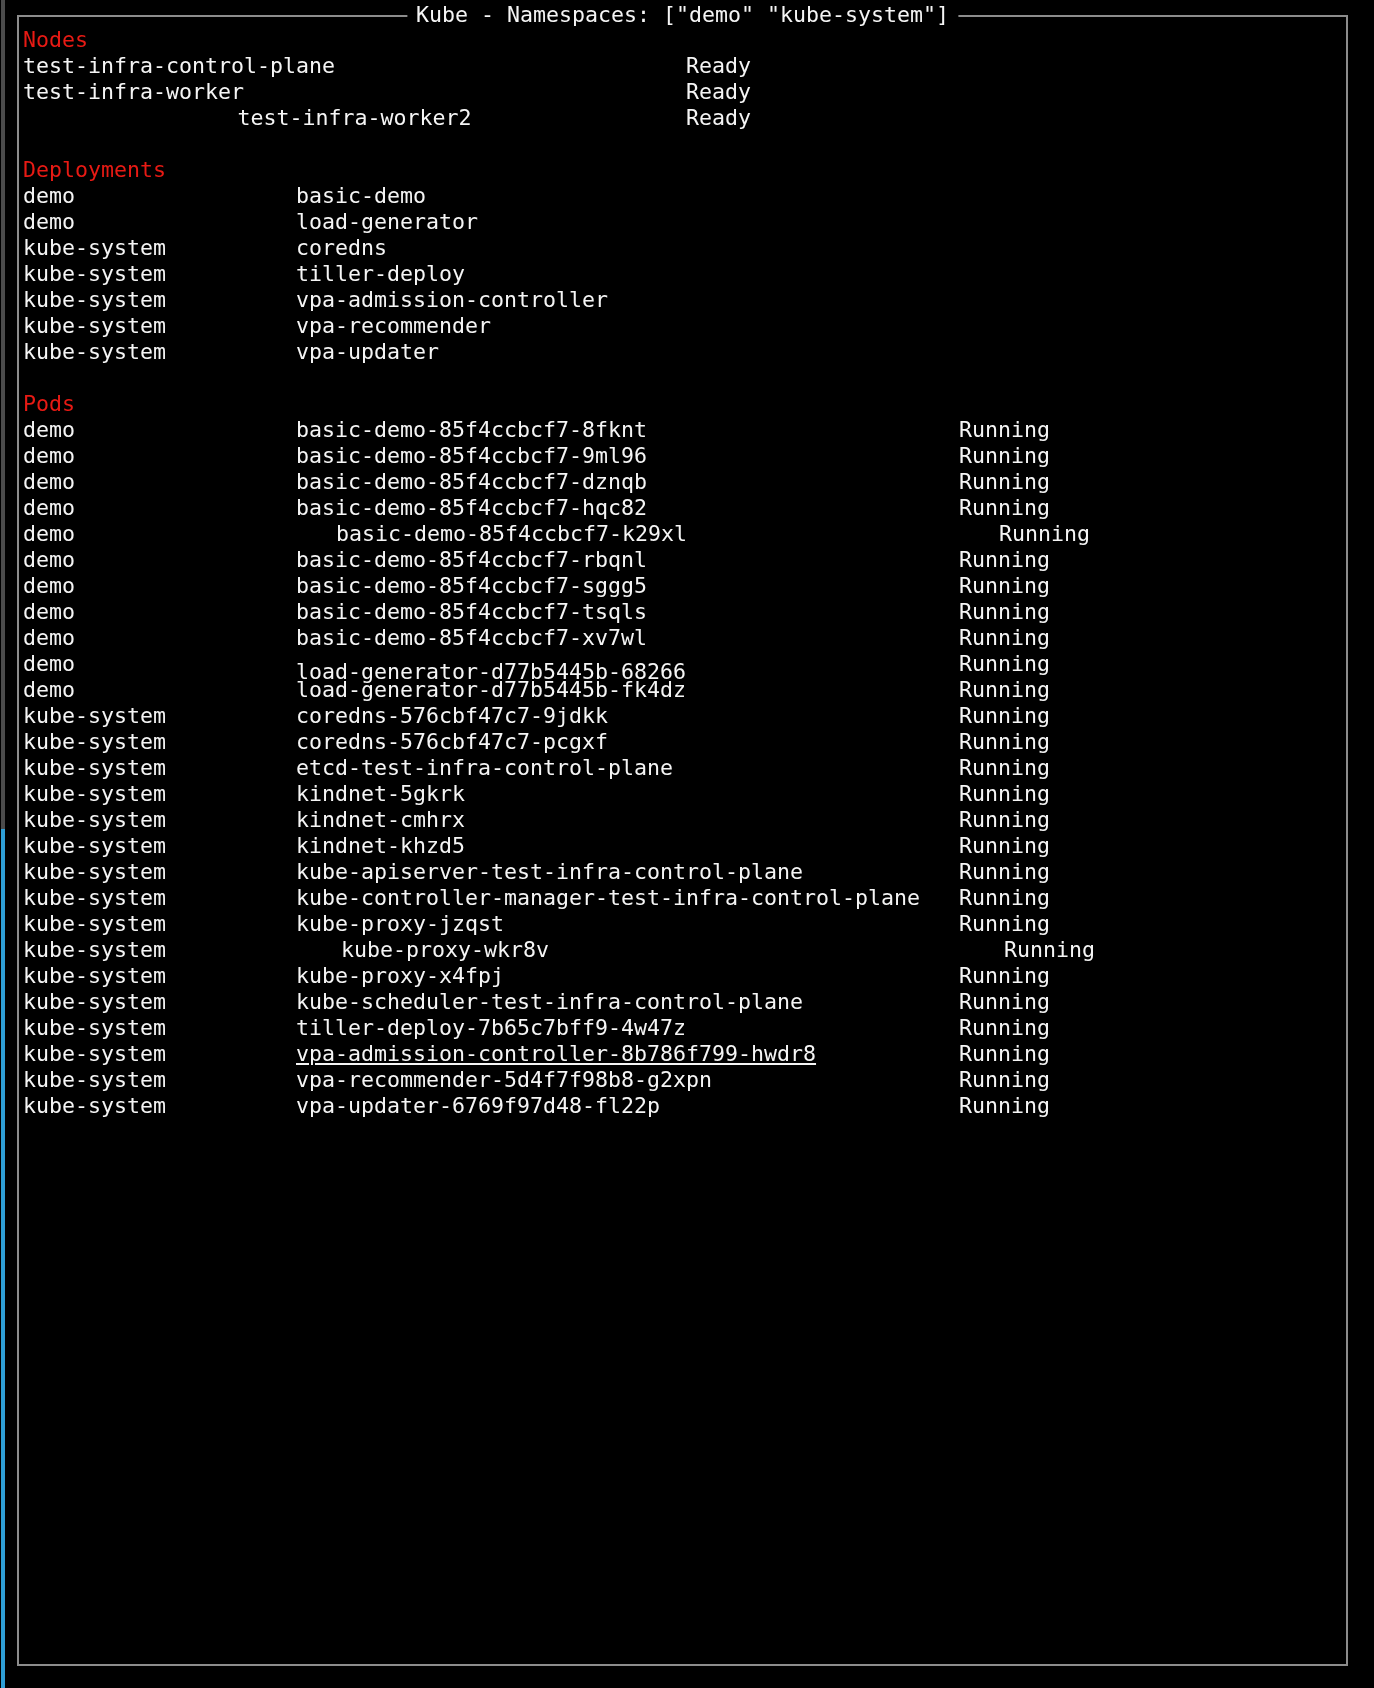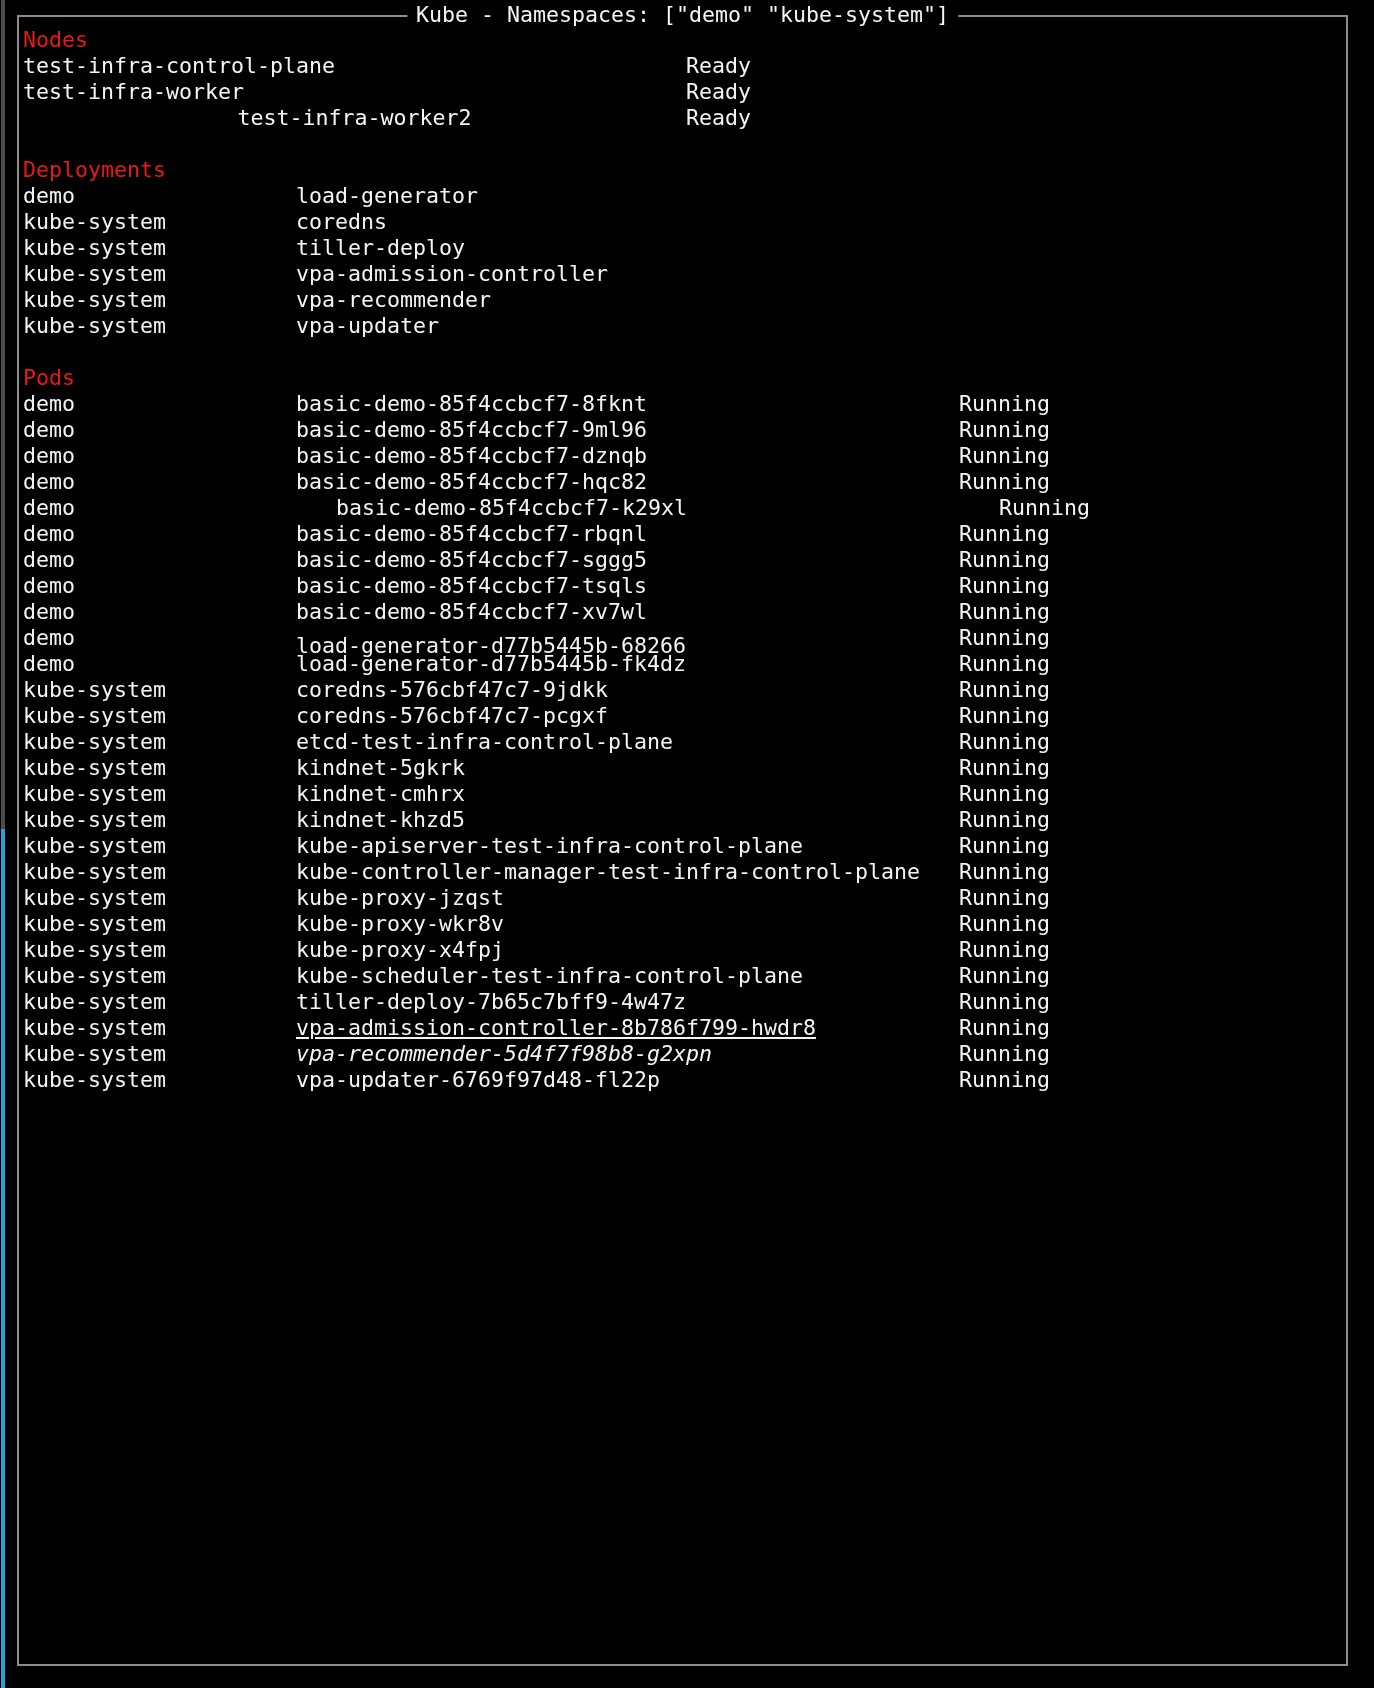--- a/index.html
+++ b/index.html
@@ -77,20 +77,21 @@
       <div>
           <div class="row"><span class="cell" style="width: 51ch;">test-infra-control-plane</span><span class="cell">Ready</span></div>
           <div class="row"><span class="cell" style="width: 51ch;">test-infra-worker</span><span class="cell">Ready</span></div>
           <div class="row"><span class="cell" style="width: 51ch; text-align: center;">test-infra-worker2</span><span class="cell">Ready</span></div>
         </div>
     </div>
 
     <div class="section-gap">
       <div class="section-header">Deployments</div>
       <div>
+          <div class="row"><span class="cell" style="width: 21ch;">demo</span><span class="cell">basic-demo</span></div>
           <div class="row"><span class="cell" style="width: 21ch;">demo</span><span class="cell">load-generator</span></div>
           <div class="row"><span class="cell" style="width: 21ch;">kube-system</span><span class="cell">coredns</span></div>
           <div class="row"><span class="cell" style="width: 21ch;">kube-system</span><span class="cell">tiller-deploy</span></div>
           <div class="row"><span class="cell" style="width: 21ch;">kube-system</span><span class="cell">vpa-admission-controller</span></div>
           <div class="row"><span class="cell" style="width: 21ch;">kube-system</span><span class="cell">vpa-recommender</span></div>
           <div class="row"><span class="cell" style="width: 21ch;">kube-system</span><span class="cell">vpa-updater</span></div>
         </div>
     </div>
 
     <div class="section-gap">
@@ -109,24 +110,24 @@
           <div class="row"><span class="cell" style="width: 21ch;">demo</span><span class="cell" style="width: 51ch;">load-generator-d77b5445b-fk4dz</span><span class="cell">Running</span></div>
           <div class="row"><span class="cell" style="width: 21ch;">kube-system</span><span class="cell" style="width: 51ch;">coredns-576cbf47c7-9jdkk</span><span class="cell">Running</span></div>
           <div class="row"><span class="cell" style="width: 21ch;">kube-system</span><span class="cell" style="width: 51ch;">coredns-576cbf47c7-pcgxf</span><span class="cell">Running</span></div>
           <div class="row"><span class="cell" style="width: 21ch;">kube-system</span><span class="cell" style="width: 51ch;">etcd-test-infra-control-plane</span><span class="cell">Running</span></div>
           <div class="row"><span class="cell" style="width: 21ch;">kube-system</span><span class="cell" style="width: 51ch;">kindnet-5gkrk</span><span class="cell">Running</span></div>
           <div class="row"><span class="cell" style="width: 21ch;">kube-system</span><span class="cell" style="width: 51ch;">kindnet-cmhrx</span><span class="cell">Running</span></div>
           <div class="row"><span class="cell" style="width: 21ch;">kube-system</span><span class="cell" style="width: 51ch;">kindnet-khzd5</span><span class="cell">Running</span></div>
           <div class="row"><span class="cell" style="width: 21ch;">kube-system</span><span class="cell" style="width: 51ch;">kube-apiserver-test-infra-control-plane</span><span class="cell">Running</span></div>
           <div class="row"><span class="cell" style="width: 21ch;">kube-system</span><span class="cell" style="width: 51ch;">kube-controller-manager-test-infra-control-plane</span><span class="cell">Running</span></div>
           <div class="row"><span class="cell" style="width: 21ch;">kube-system</span><span class="cell" style="width: 51ch;">kube-proxy-jzqst</span><span class="cell">Running</span></div>
-          <div class="row"><span class="cell" style="width: 21ch;">kube-system</span><span class="cell" style="width: 51ch;">kube-proxy-wkr8v</span><span class="cell">Running</span></div>
+          <div class="row"><span class="cell" style="width: 21ch;">kube-system</span><span class="cell" style="width: 51ch; margin-left: 45px;">kube-proxy-wkr8v</span><span class="cell">Running</span></div>
           <div class="row"><span class="cell" style="width: 21ch;">kube-system</span><span class="cell" style="width: 51ch;">kube-proxy-x4fpj</span><span class="cell">Running</span></div>
           <div class="row"><span class="cell" style="width: 21ch;">kube-system</span><span class="cell" style="width: 51ch;">kube-scheduler-test-infra-control-plane</span><span class="cell">Running</span></div>
           <div class="row"><span class="cell" style="width: 21ch;">kube-system</span><span class="cell" style="width: 51ch;">tiller-deploy-7b65c7bff9-4w47z</span><span class="cell">Running</span></div>
           <div class="row"><span class="cell" style="width: 21ch;">kube-system</span><span class="cell" style="width: 51ch; text-decoration: underline;">vpa-admission-controller-8b786f799-hwdr8</span><span class="cell">Running</span></div>
-          <div class="row"><span class="cell" style="width: 21ch;">kube-system</span><span class="cell" style="width: 51ch; font-style: italic;">vpa-recommender-5d4f7f98b8-g2xpn</span><span class="cell">Running</span></div>
+          <div class="row"><span class="cell" style="width: 21ch;">kube-system</span><span class="cell" style="width: 51ch;">vpa-recommender-5d4f7f98b8-g2xpn</span><span class="cell">Running</span></div>
           <div class="row"><span class="cell" style="width: 21ch;">kube-system</span><span class="cell" style="width: 51ch;">vpa-updater-6769f97d48-fl22p</span><span class="cell">Running</span></div>
         </div>
     </div>
 
   </div>
 </div>
 
 </body></html>

